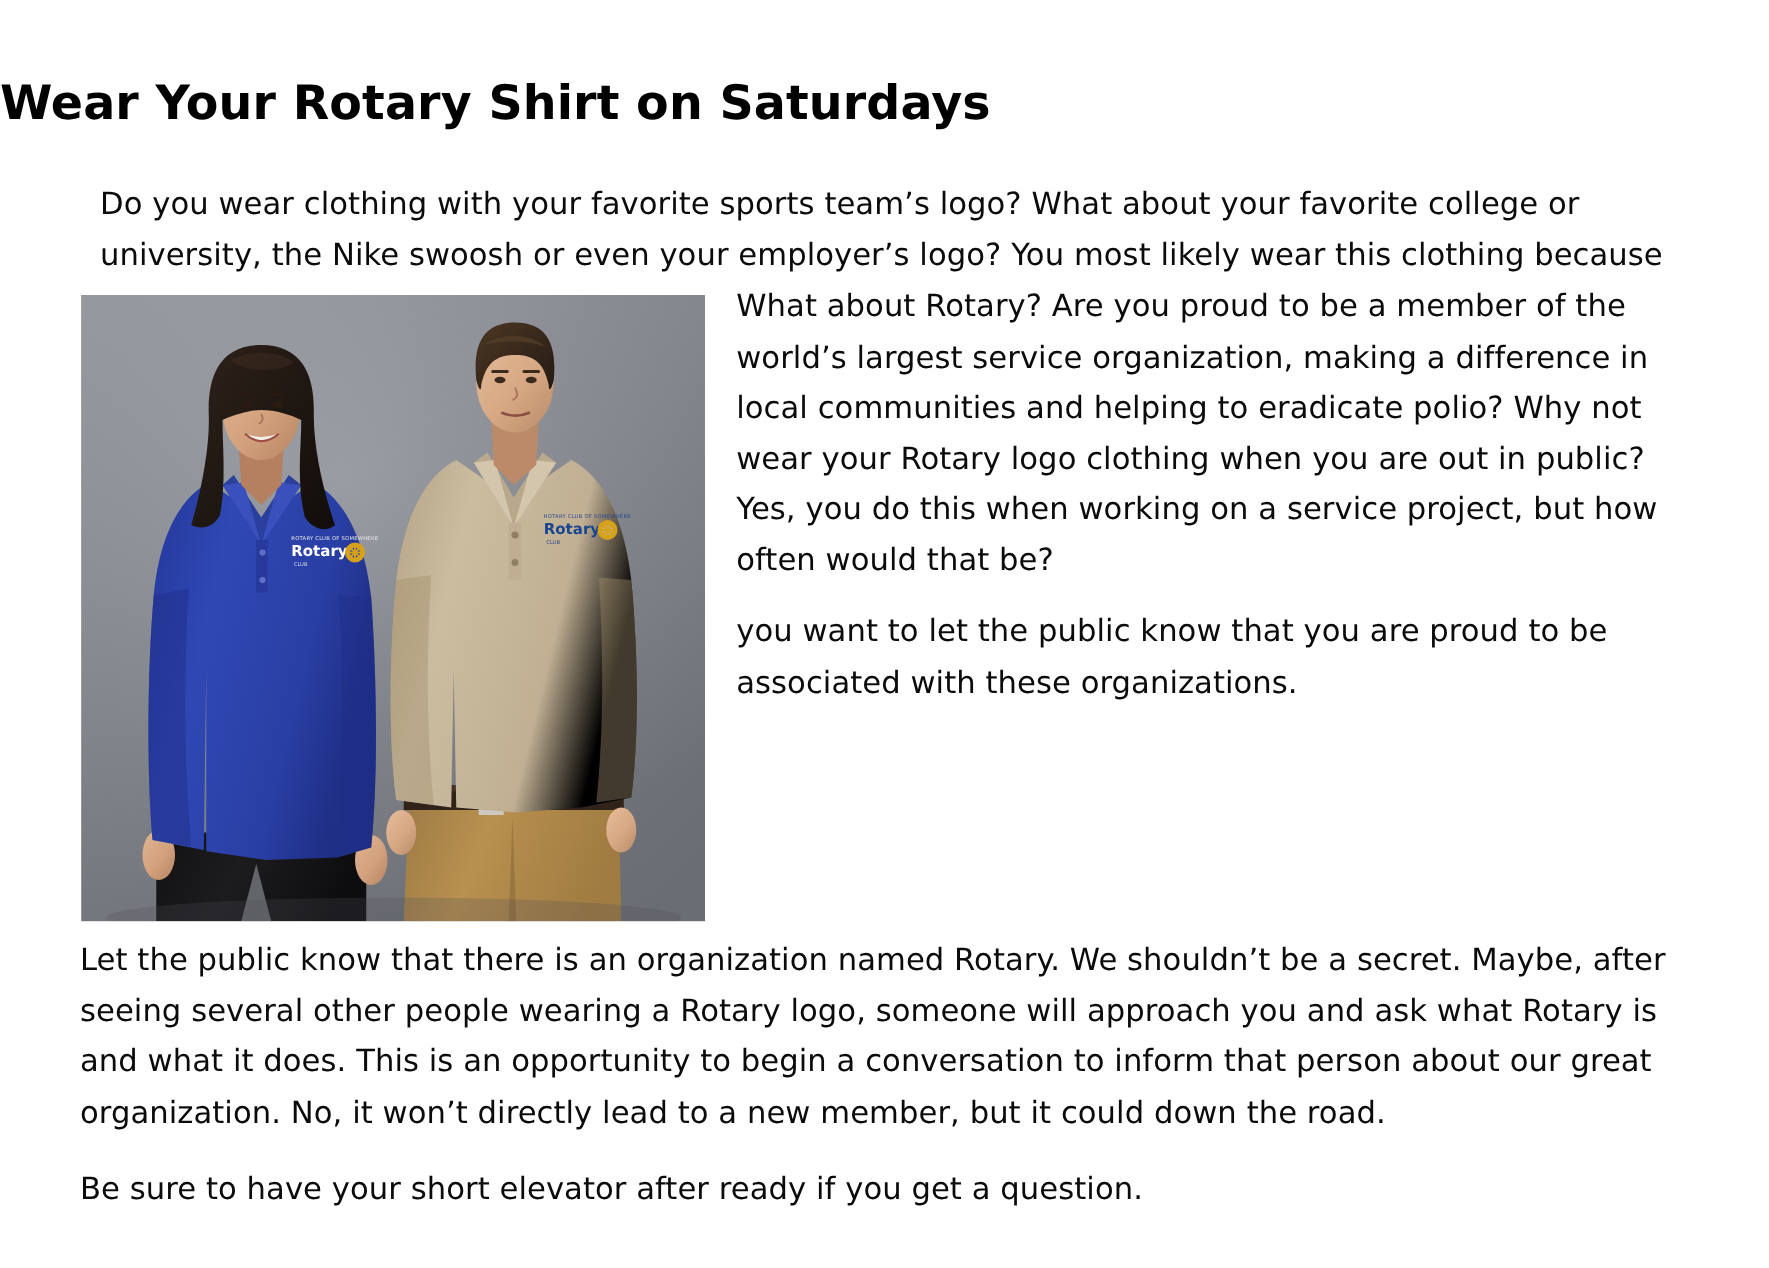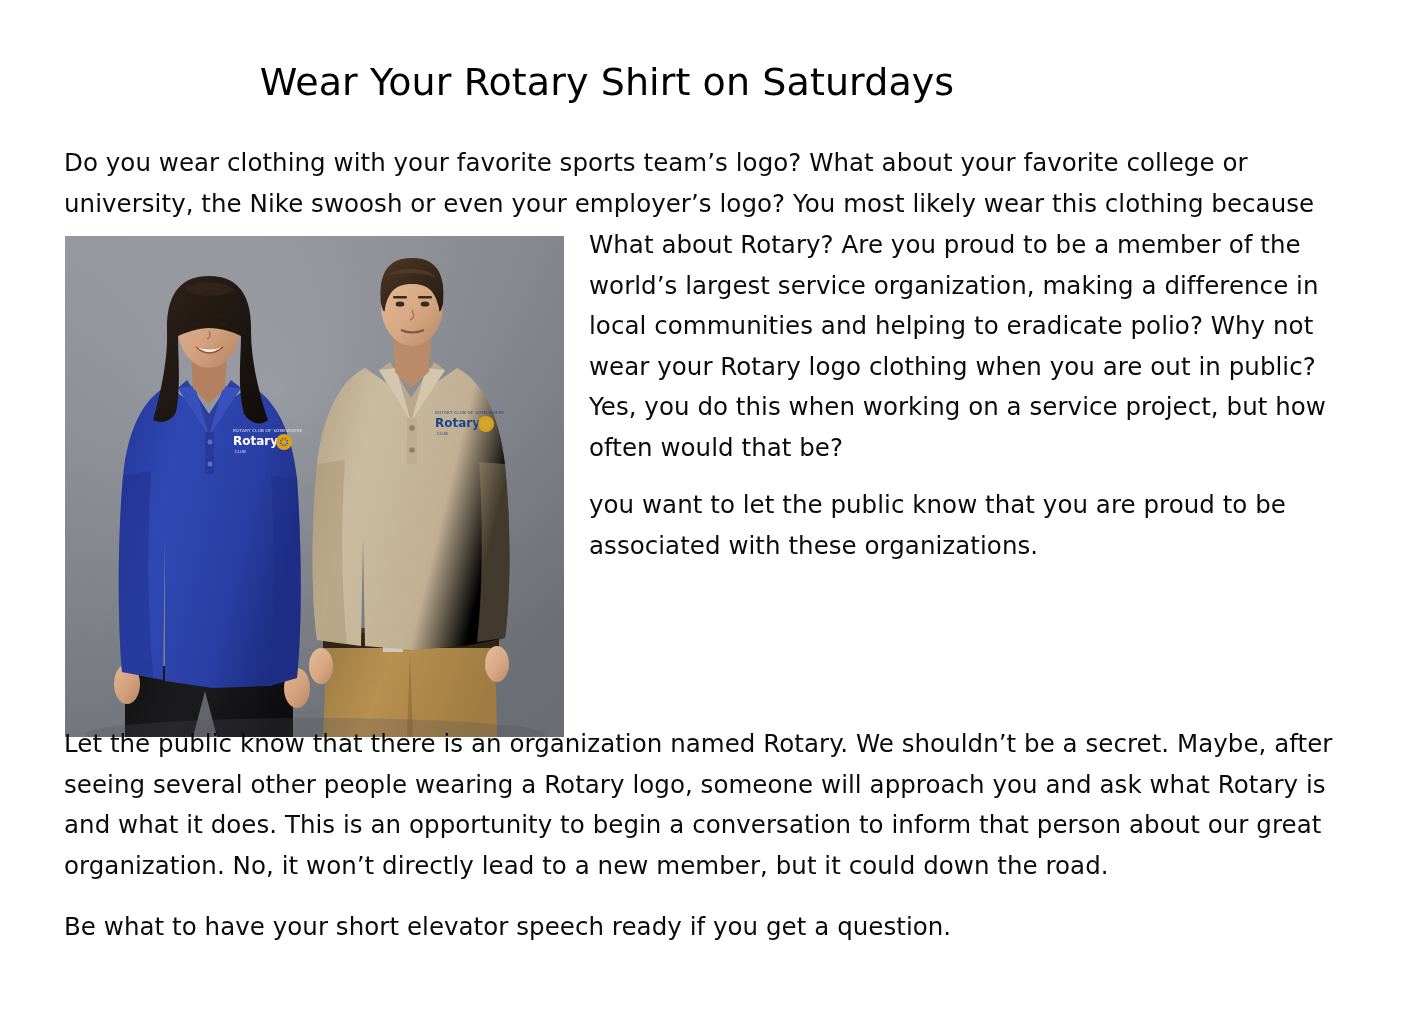--- a/index.html
+++ b/index.html
@@ -22,41 +22,41 @@
     background: #ffffff;
     box-sizing: border-box;
   }
 
   
   .doc-title {
     position: absolute;
     left: 0;
     top: 62px;
     width: 1214px;
-    text-align: center;
+    text-align: left;
     font-size: 38px;
-    font-weight: 400;
+    font-weight: 700;
     letter-spacing: 0.1px;
     line-height: 1.1;
     white-space: nowrap;
   }
 
   
   .body-text {
     font-size: 24.5px;
     line-height: 40.5px;
     font-weight: 400;
     color: #0b0b0b;
     letter-spacing: 0.05px;
   }
 
   
   .intro-block {
     position: absolute;
-    left: 64px;
+    left: 80px;
     top: 143px;
     width: 1285px;
   }
 
   
   .right-col {
     position: absolute;
     left: 589px;
     top: 225px;
     width: 760px;
@@ -65,21 +65,21 @@
     margin: 0 0 17px 0;
   }
   .right-col p:last-child {
     margin-bottom: 0;
   }
 
   
   .bottom-block {
     position: absolute;
     left: 64px;
-    top: 724px;
+    top: 748px;
     width: 1290px;
   }
   .bottom-block p {
     margin: 0 0 21px 0;
   }
   .bottom-block p:last-child {
     margin-bottom: 0;
   }
 
   
@@ -306,16 +306,16 @@
     </svg>
   </div>
 
   <div class="right-col body-text">
     <p>What about Rotary?  Are you proud to be a member of the world’s largest service organization, making a difference in local communities and helping to eradicate polio?  Why not wear your Rotary logo clothing when you are out in public?  Yes, you do this when working on a service project, but how often would that be?</p>
     <p>you want to let the public know that you are proud to be associated with these organizations.</p>
   </div>
 
   <div class="bottom-block body-text">
     <p>Let the public know that there is an organization named Rotary.  We shouldn’t be a secret.  Maybe, after seeing several other people wearing a Rotary logo, someone will approach you and ask what Rotary is and what it does.  This is an opportunity to begin a conversation to inform that person about our great organization.  No, it won’t directly lead to a new member, but it could down the road.</p>
-    <p>Be what to have your short elevator speech ready if you get a question.</p>
+    <p>Be sure to have your short elevator after ready if you get a question.</p>
   </div>
 
 </div>
 
 </body></html>

